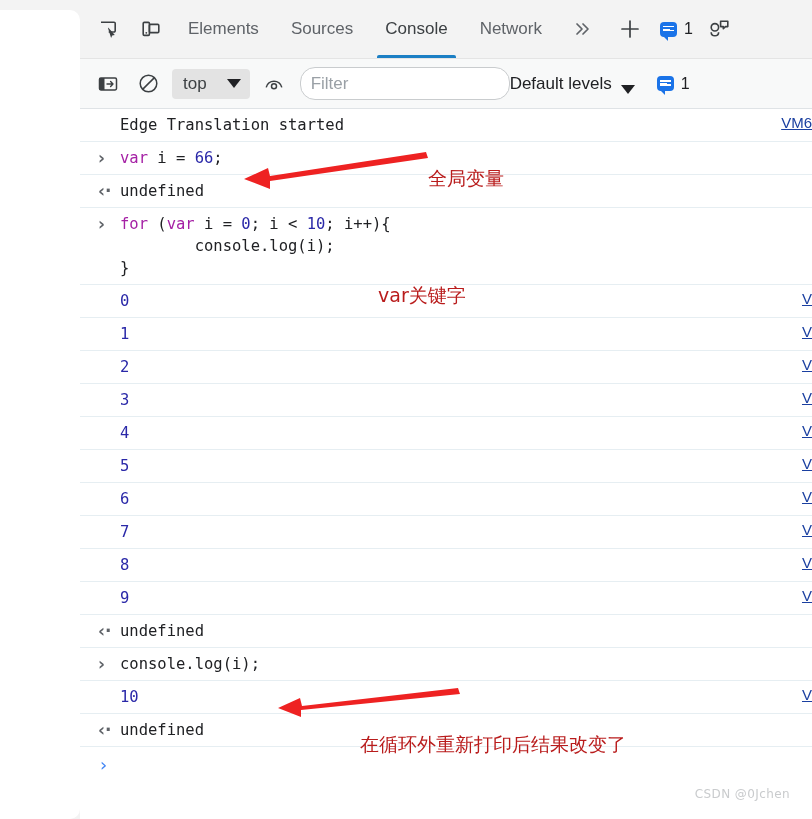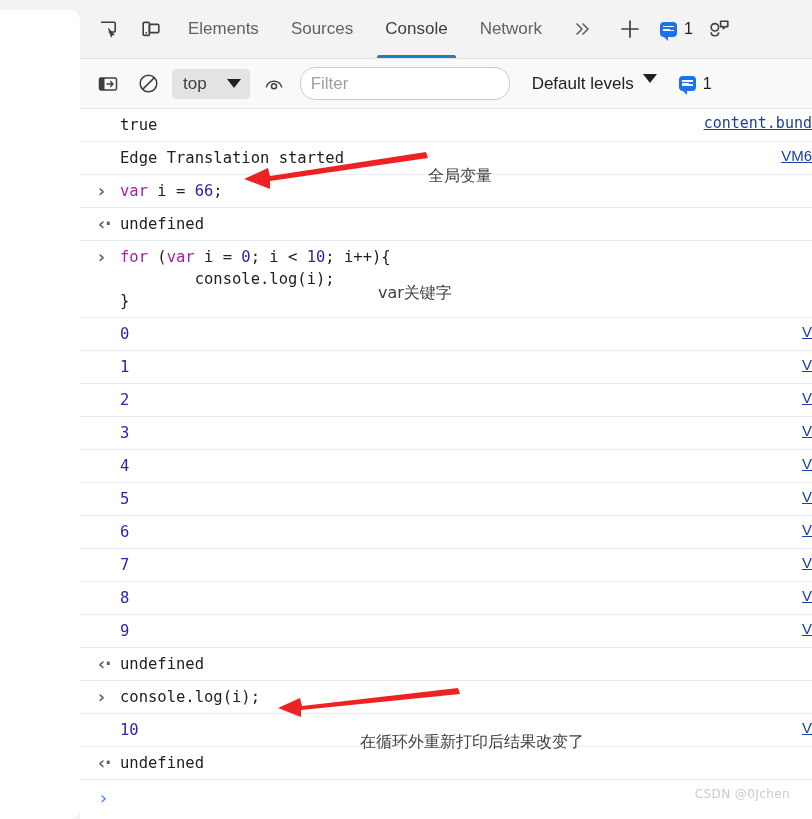--- a/index.html
+++ b/index.html
@@ -93,21 +93,21 @@
     width:0;height:0;border-left:7px solid transparent;border-right:7px solid transparent;
     border-top:9px solid #202124;
   }
   .filter{
     flex:0 0 188px;height:31px;margin-left:6px;
     border:1px solid #c9ccce;border-radius:15px;background:#fff;
     display:flex;align-items:center;padding:0 10px;
     font-size:17px;color:#9aa0a6;
   }
   .levels{
-    display:flex;align-items:flex-start;gap:9px;margin-left:22px;
+    display:flex;align-items:flex-end;gap:9px;
     font-size:17px;color:#202124;
   }
   .cb-badge{display:flex;align-items:center;gap:7px;margin-left:22px;font-size:16px;color:#202124;}
 
   
   .logarea{
     flex:1 1 auto;position:relative;overflow:hidden;background:#fff;
     font-family:"DejaVu Sans Mono", monospace;
     font-size:15.5px;
   }
@@ -136,22 +136,22 @@
   .plain{color:#202124;}
 
   
   .promptrow{
     display:flex;align-items:flex-start;padding:7px 0 5px 0;min-height:26px;
   }
   .promptrow .gutter{color:#4285f4;font-size:18px;}
 
   
   .anno{
-    position:absolute;color:#404040;font-family:"DejaVu Sans", sans-serif;
-    font-size:16px;white-space:nowrap;pointer-events:none;
+    position:absolute;color:#b91c1c;font-family:"DejaVu Sans", sans-serif;
+    font-size:19px;white-space:nowrap;pointer-events:none;
   }
   .arrow{position:absolute;pointer-events:none;}
   .watermark{
     position:absolute;right:14px;bottom:18px;
     font-family:"DejaVu Sans", sans-serif;font-size:12px;color:#c9cbcd;
     letter-spacing:.4px;
   }
 </style>
 </head>
 <body>
@@ -263,25 +263,20 @@
         <span class="bubble">
             <span class="lines"></span>
           </span>
         <span>1</span>
       </div>
     </div>
 
     <div class="logarea" id="logarea">
         <div class="row">
           <div class="gutter g-in"></div>
-          <div class="content"><span class="plain">true</span></div>
-          <a class="src">content.bund</a>
-        </div>
-        <div class="row">
-          <div class="gutter g-in"></div>
           <div class="content"><span class="plain">Edge Translation started</span></div>
           <a class="src vm">VM6</a>
         </div>
         <div class="row">
           <div class="gutter g-in">›</div>
           <div class="content"><span class="kw">var</span><span class="plain"> i = </span><span class="numlit">66</span><span class="plain">;</span></div>
         </div>
         <div class="row">
           <div class="gutter g-out">‹·</div>
           <div class="content dim"><span class="plain">undefined</span></div>

